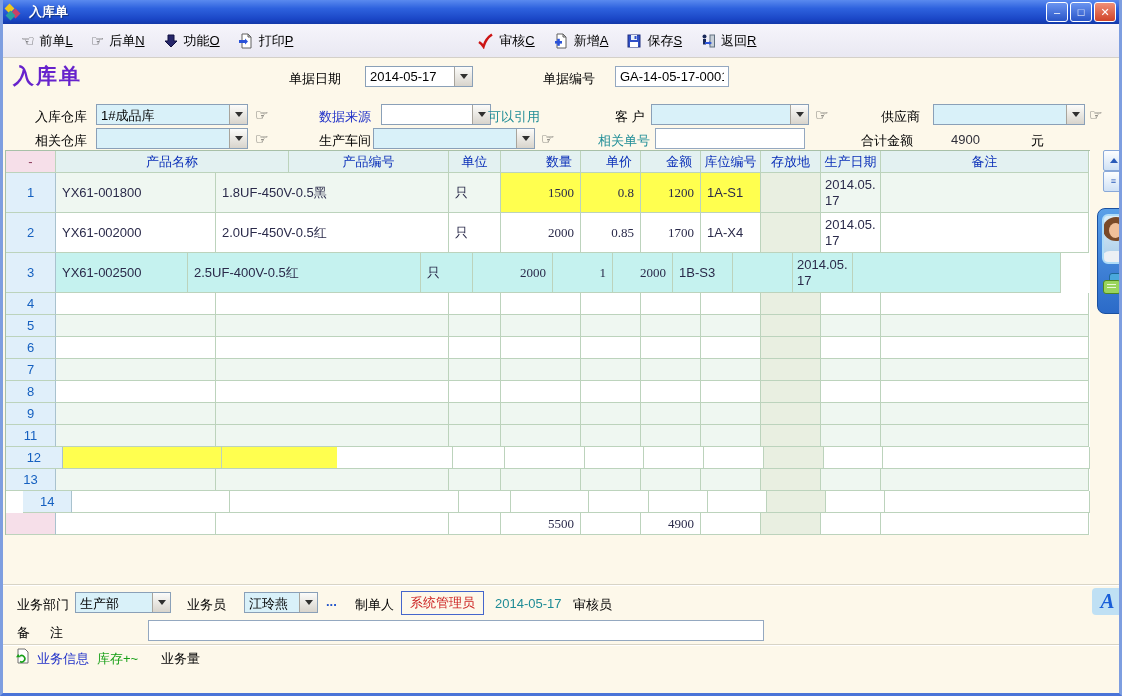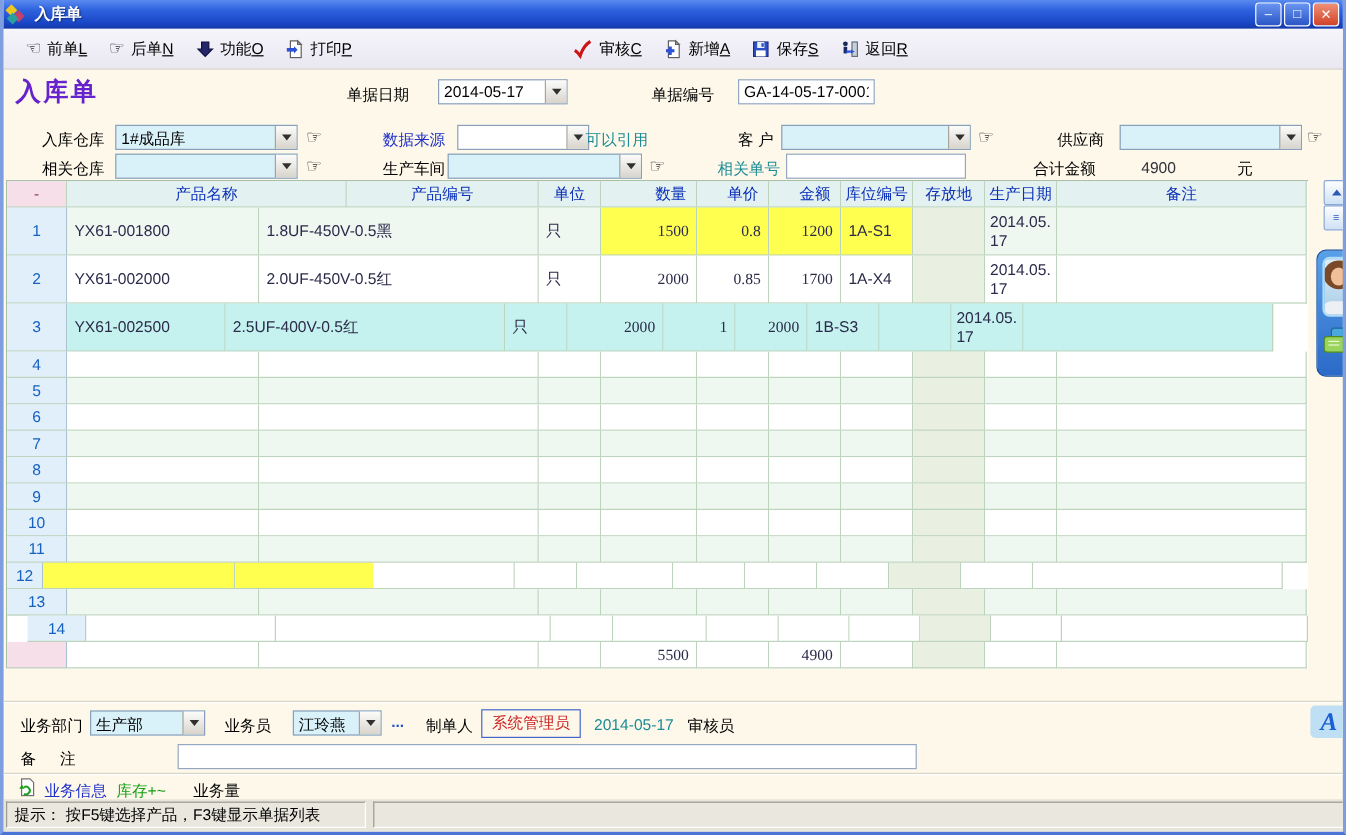--- a/index.html
+++ b/index.html
@@ -368,47 +368,34 @@
         <div class="gcell tint" style="width: 52px;"></div>
         <div class="gcell ar tint" style="width: 80px;"></div>
         <div class="gcell ar tint" style="width: 60px;"></div>
         <div class="gcell ar tint" style="width: 60px;"></div>
         <div class="gcell tint" style="width: 60px;"></div>
         <div class="gcell tint loc" style="width: 60px;"></div>
         <div class="gcell datecell tint" style="width: 60px;"></div>
         <div class="gcell tint" style="width: 208px;"></div>
       </div>
       <div class="grow short">
-        <div class="gcell rn" style="width: 50px;">10</div>
-        <div class="gcell" style="width: 160px;"></div>
-        <div class="gcell" style="width: 233px;"></div>
-        <div class="gcell" style="width: 52px;"></div>
-        <div class="gcell ar" style="width: 80px;"></div>
-        <div class="gcell ar" style="width: 60px;"></div>
-        <div class="gcell ar" style="width: 60px;"></div>
-        <div class="gcell" style="width: 60px;"></div>
-        <div class="gcell loc" style="width: 60px;"></div>
-        <div class="gcell datecell" style="width: 60px;"></div>
-        <div class="gcell" style="width: 208px;"></div>
-      </div>
-      <div class="grow short">
         <div class="gcell rn" style="width: 50px;">11</div>
         <div class="gcell tint" style="width: 160px;"></div>
         <div class="gcell tint" style="width: 233px;"></div>
         <div class="gcell tint" style="width: 52px;"></div>
         <div class="gcell ar tint" style="width: 80px;"></div>
         <div class="gcell ar tint" style="width: 60px;"></div>
         <div class="gcell ar tint" style="width: 60px;"></div>
         <div class="gcell tint" style="width: 60px;"></div>
         <div class="gcell tint loc" style="width: 60px;"></div>
         <div class="gcell datecell tint" style="width: 60px;"></div>
         <div class="gcell tint" style="width: 208px;"></div>
       </div>
       <div class="grow short">
-        <div class="gcell rn" style="width: 30px;">12</div>
+        <div class="gcell rn" style="width: 57px;">12</div>
         <div class="gcell hl" style="width: 160px;"></div>
         <div class="gcell hl-partial" style="width: 233px;"></div>
         <div class="gcell" style="width: 52px;"></div>
         <div class="gcell ar" style="width: 80px;"></div>
         <div class="gcell ar" style="width: 60px;"></div>
         <div class="gcell ar" style="width: 60px;"></div>
         <div class="gcell" style="width: 60px;"></div>
         <div class="gcell loc" style="width: 60px;"></div>
         <div class="gcell datecell" style="width: 60px;"></div>
         <div class="gcell" style="width: 208px;"></div>
@@ -509,20 +496,14 @@
 
   <svg class="abs" style="left:12px;top:648px;" width="15" height="16">
     <path d="M3 1 h7 l3 3 v11 h-10 z" fill="#fff" stroke="#707070"></path>
     <path d="M5 8 a3.2 3.2 0 1 1 0 5.5" fill="none" stroke="#18A018" stroke-width="1.6"></path>
     <path d="M3.2 6 l2.4 3.2 h-4.6 z" fill="#18A018"></path>
   </svg>
   <div class="abs lbl bluelink" style="left:34px;top:650px;">业务信息</div>
   <div class="abs lbl greenlink" style="left:94px;top:650px;">库存+~</div>
   <div class="abs lbl" style="left:158px;top:650px;">业务量</div>
 
-  <div class="statusbar">
-    <div class="spanel" style="left:2px;width:300px;">
-      <span>提示：  按F5键选择产品，F3键显示单据列表</span>
-    </div>
-    <div class="spanel" style="left:308px;width:810px;"></div>
-  </div>
 
 </div>
 
 </body></html>

